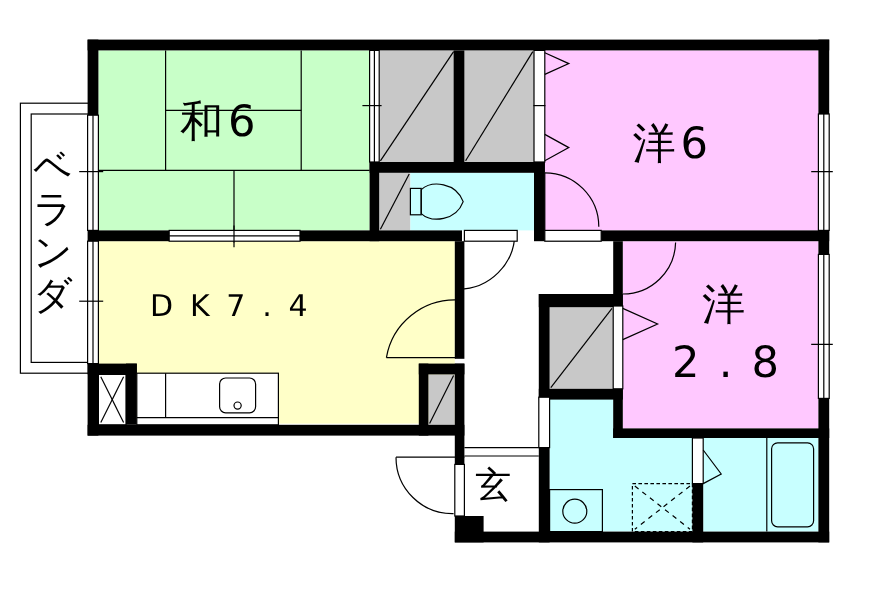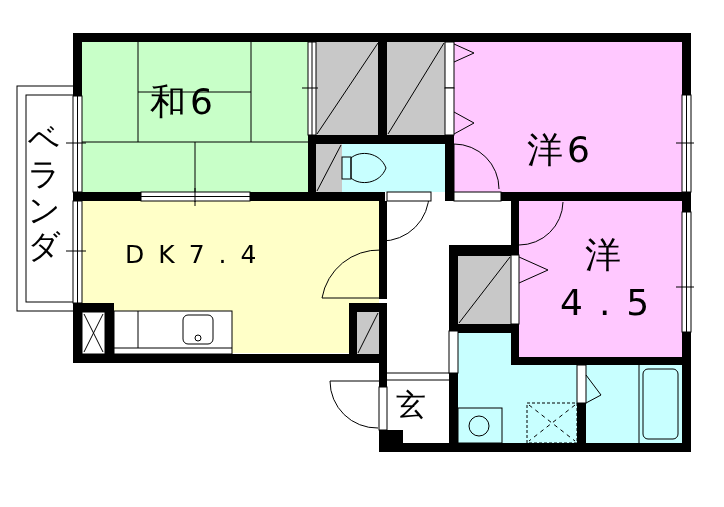--- a/index.html
+++ b/index.html
@@ -1,20 +1,20 @@
 <!DOCTYPE html>
 <html><head>
   <meta charset="utf-8">
   <style>
     html, body { margin: 0; padding: 0; background: #ffffff; }
     body { width: 724px; height: 507px; position: relative; overflow: hidden; font-family: "DejaVu Sans", sans-serif; }
     #plan { position: absolute; left: 0; top: 0; width: 724px; height: 507px; }
     .lbl { position: absolute; color: #000; font-family: "DejaVu Sans", sans-serif; white-space: nowrap; line-height: 1; }
     .room-washitsu { left: 150px; top: 84px; font-size: 36px; letter-spacing: 4px; }
-    .room-yo6 { left: 527px; top: 103px; font-size: 36px; letter-spacing: 4px; margin-top: 29px; }
+    .room-yo6 { left: 527px; top: 103px; font-size: 36px; letter-spacing: 4px; }
     .room-dk { left: 125px; top: 242px; font-size: 25px; letter-spacing: 14px; }
     .room-yo45-a { left: 585px; top: 237px; font-size: 36px; }
     .room-yo45-b { left: 560px; top: 285px; font-size: 36px; letter-spacing: 16px; }
     .room-genkan { left: 396px; top: 390px; font-size: 30px; }
     .balcony { left: 26px; top: 120px; width: 36px; font-size: 32px; line-height: 36px; white-space: normal; text-align: center; }
     .balcony span { display: block; }
   </style>
 </head>
 <body>
 
@@ -185,20 +185,20 @@
     <line x1="575" y1="405" x2="529" y2="441" stroke-dasharray="4,4"></line>
     <line x1="639" y1="365" x2="639" y2="443"></line>
     <rect x="643" y="369" width="35" height="70" rx="5"></rect>
   </g>
 </svg>
 
 <div class="lbl room-washitsu">和6</div>
 <div class="lbl room-yo6">洋6</div>
 <div class="lbl room-dk">DK7.4</div>
 <div class="lbl room-yo45-a">洋</div>
-<div class="lbl room-yo45-b">4.5</div>
+<div class="lbl room-yo45-b">2.8</div>
 <div class="lbl room-genkan">玄</div>
 <div class="lbl balcony">
   <span>ベ</span>
   <span>ラ</span>
   <span>ン</span>
   <span>ダ</span>
 </div>
 
 </body></html>

